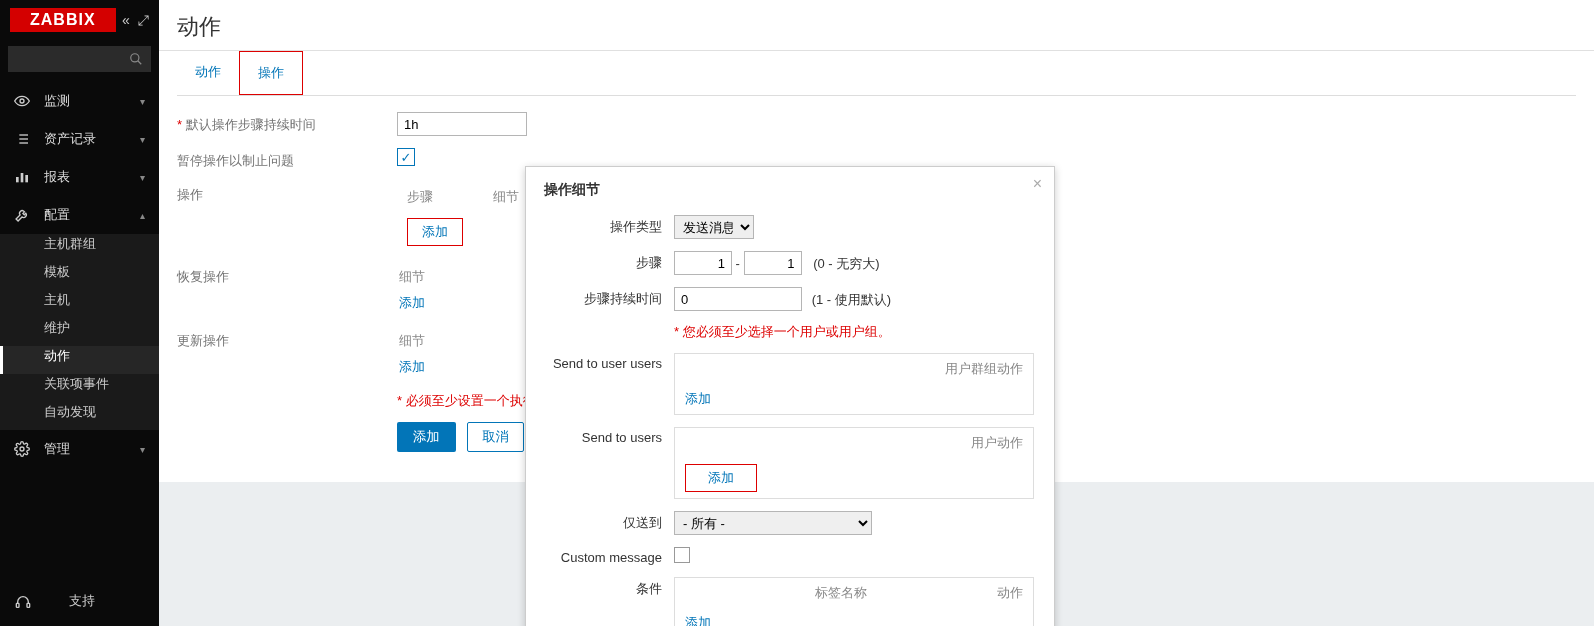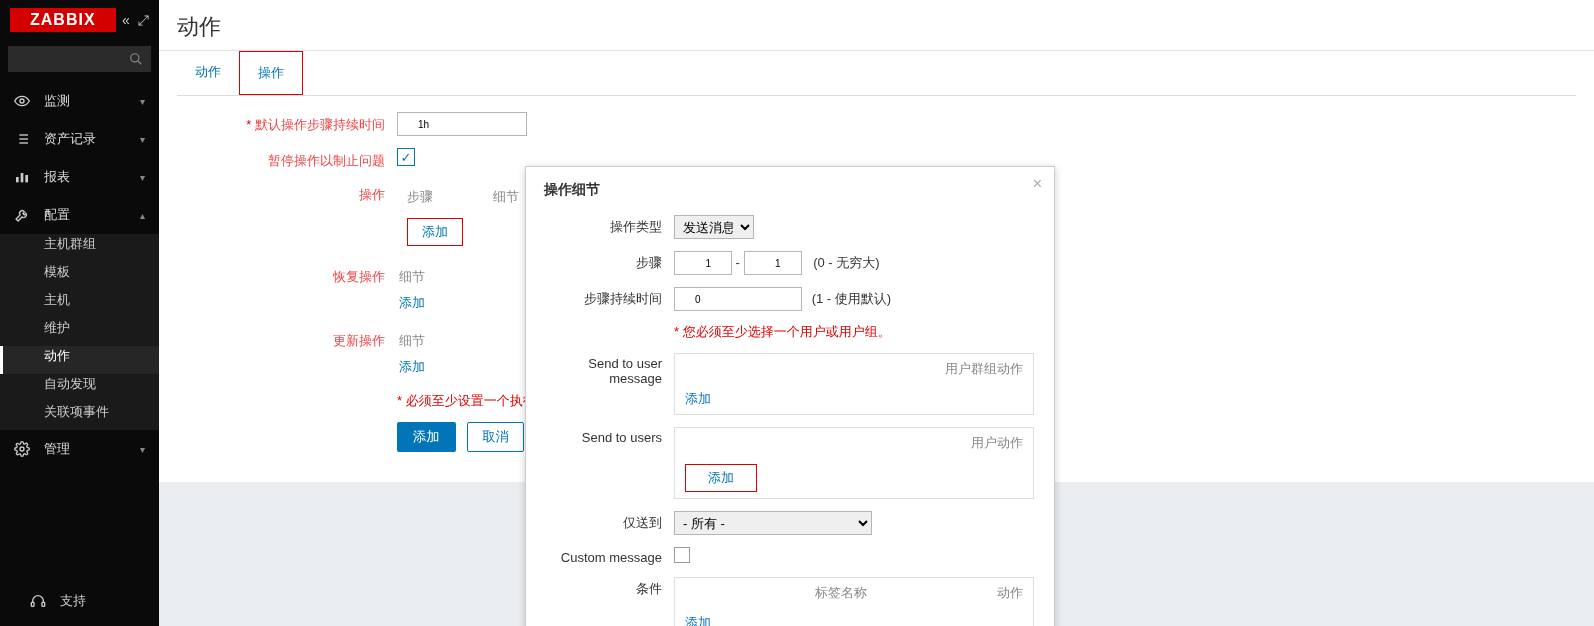--- a/index.html
+++ b/index.html
@@ -8,34 +8,34 @@
 .logo-row { display:flex; align-items:center; padding:8px 10px; }
 .logo { background:#d40000; color:#fff; font-weight:bold; letter-spacing:1px; padding:3px 20px; font-size:16px; }
 .logo-icons { margin-left:auto; display:flex; gap:8px; color:#ccc; font-size:14px; }
 .search-box { margin:6px 8px 10px; background:#2b2b2b; height:26px; display:flex; align-items:center; justify-content:flex-end; padding:0 8px; color:#888; }
 .nav-group { display:flex; align-items:center; padding:10px 14px; color:#ddd; cursor:pointer; }
 .nav-group .ico { width:18px; text-align:center; margin-right:12px; font-size:14px; }
 .nav-group .arrow { margin-left:auto; font-size:10px; color:#888; }
 .nav-sub { background:#1a1a1a; }
 .nav-sub-item { padding:1px 14px 9px 44px; color:#ccc; cursor:pointer; }
 .nav-sub-item.active { border-left:3px solid #fff; padding-left:41px; background:#262626; color:#fff; }
-.support { position:absolute; bottom:8px; left:16px; width:100%; padding:8px 14px; color:#ccc; display:flex; align-items:center; }
+.support { position:absolute; bottom:8px; left:1px; width:100%; padding:8px 14px; color:#ccc; display:flex; align-items:flex-end;gap:24px; }
 .support .ico { width:18px; margin-right:12px; }
 
 .main { position:absolute; left:159px; top:0; right:0; bottom:0; background:#ebeef0; }
 .page-title { font-size:22px; color:#333; padding:12px 18px 8px; background:#fff; border-bottom:1px solid #e0e0e0; }
 .content { background:#fff; margin:0; padding:0 18px 18px; }
 .tabs { display:flex; border-bottom:1px solid #ddd; }
 .tab { padding:12px 18px; color:#0275b8; cursor:pointer; }
 .tab.boxed { border:1px solid #d00; }
 .form-area { padding:16px 0 0; }
 .frow { display:flex; align-items:flex-start; margin-bottom:12px; }
-.flabel { width:220px; text-align:right; padding-right:12px; color:#ef4444; padding-top:4px; }
+.flabel { width:220px; padding-right:12px; color:#737373; padding-top:4px; }
 .req::before { content:"* "; color:#d00; }
-.inp { border:1px solid #b5b5b5; padding:3px 20px; font-size:10px; height:24px; }
+.inp { border:1px solid #b5b5b5; padding:3px 6px; font-size:13px; height:24px; }
 .chk { width:16px; height:16px; border:1px solid #999; display:inline-block; }
 .link { color:#0275b8; cursor:pointer; }
 .subhead { display:flex; padding:6px 10px; color:#888; gap:60px; }
 .addrow { padding:6px 10px; }
 .redbox { border:1px solid #d00; display:inline-block; padding:4px 14px; }
 .btn-primary { background:#0275b8; color:#fff; border:none; padding:6px 16px; cursor:pointer; border-radius:2px; }
 .btn-secondary { background:#fff; color:#0275b8; border:1px solid #0275b8; padding:5px 14px; cursor:pointer; border-radius:2px; }
 .err { color:#d00; }
 
 .modal { position:absolute; left:525px; top:166px; width:530px; background:#fff; border:1px solid #ccc; box-shadow:0 2px 8px rgba(0,0,0,0.2); padding:14px 18px; }
@@ -111,22 +111,22 @@
     </span>
     <span>配置</span>
     <span class="arrow">▴</span>
   </div>
   <div class="nav-sub">
     <div class="nav-sub-item">主机群组</div>
     <div class="nav-sub-item">模板</div>
     <div class="nav-sub-item">主机</div>
     <div class="nav-sub-item">维护</div>
     <div class="nav-sub-item active">动作</div>
+    <div class="nav-sub-item">关联项事件</div>
     <div class="nav-sub-item">自动发现</div>
-    <div class="nav-sub-item">关联项事件</div>
   </div>
   <div class="nav-group">
     <span class="ico">
       <svg width="16" height="16" viewBox="0 0 24 24" fill="none" stroke="#ccc" stroke-width="2">
           <circle cx="12" cy="12" r="3"></circle>
           <path d="M19.4 15a1.7 1.7 0 0 0 .3 1.8l.1.1a2 2 0 1 1-2.8 2.8l-.1-.1a1.7 1.7 0 0 0-1.8-.3 1.7 1.7 0 0 0-1 1.5V21a2 2 0 0 1-4 0v-.1a1.7 1.7 0 0 0-1-1.5 1.7 1.7 0 0 0-1.8.3l-.1.1a2 2 0 1 1-2.8-2.8l.1-.1a1.7 1.7 0 0 0 .3-1.8 1.7 1.7 0 0 0-1.5-1H3a2 2 0 0 1 0-4h.1a1.7 1.7 0 0 0 1.5-1 1.7 1.7 0 0 0-.3-1.8l-.1-.1a2 2 0 1 1 2.8-2.8l.1.1a1.7 1.7 0 0 0 1.8.3H9a1.7 1.7 0 0 0 1-1.5V3a2 2 0 0 1 4 0v.1a1.7 1.7 0 0 0 1 1.5 1.7 1.7 0 0 0 1.8-.3l.1-.1a2 2 0 1 1 2.8 2.8l-.1.1a1.7 1.7 0 0 0-.3 1.8V9a1.7 1.7 0 0 0 1.5 1H21a2 2 0 0 1 0 4h-.1a1.7 1.7 0 0 0-1.5 1z"></path>
         </svg>
     </span>
     <span>管理</span>
     <span class="arrow">▾</span>
@@ -234,21 +234,21 @@
       <span style="margin-left:6px">(1 - 使用默认)</span>
     </div>
   </div>
 
   <div class="mrow">
     <div class="mlabel"></div>
     <div class="err"><span style="color:#d00">* </span><span>您必须至少选择一个用户或用户组。</span></div>
   </div>
 
   <div class="mrow">
-    <div class="mlabel">Send to user message</div>
+    <div class="mlabel">Send to user users</div>
     <div class="mini-table">
       <div class="mini-head">
           <span>用户群组</span>
           <span>动作</span>
         </div>
       <div class="mini-body"><span class="link">添加</span></div>
     </div>
   </div>
 
   <div class="mrow">

